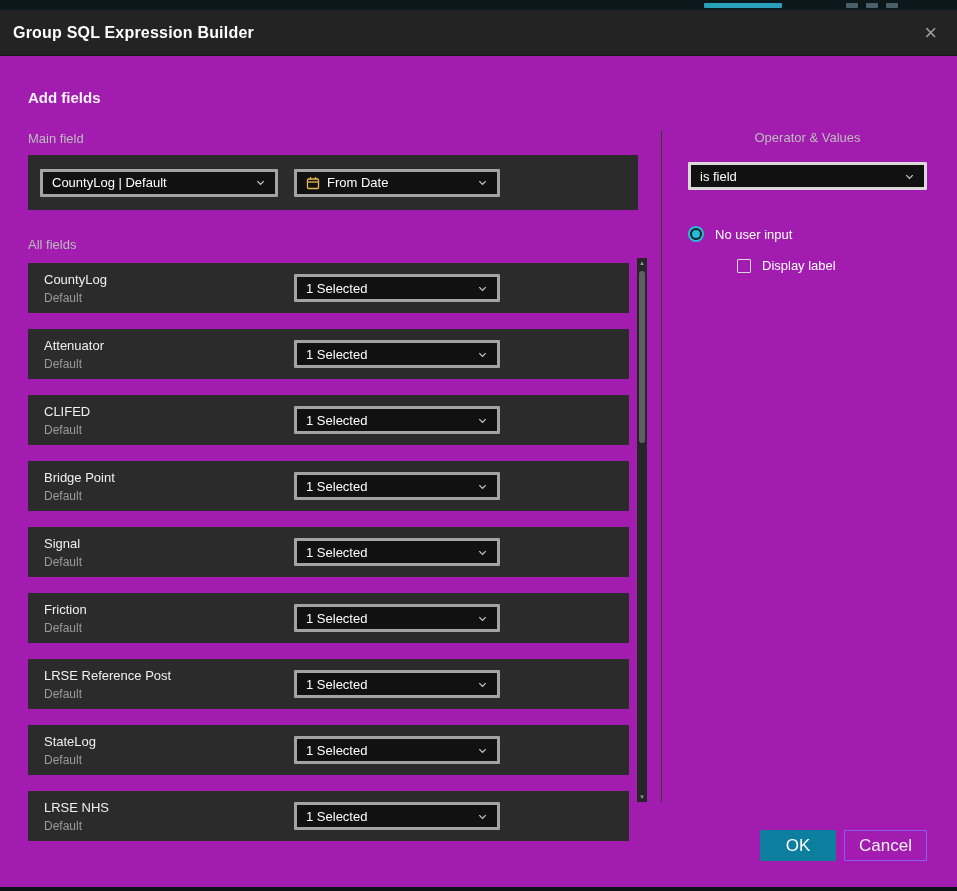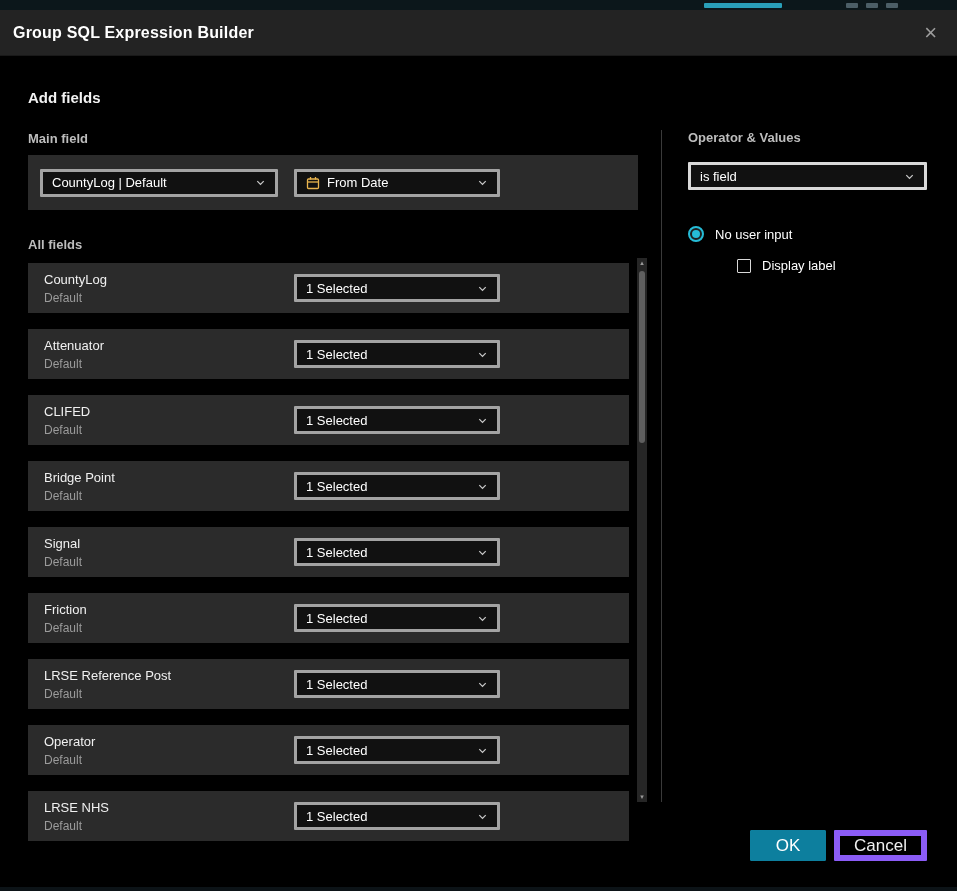--- a/index.html
+++ b/index.html
@@ -11,32 +11,32 @@
   }
   .screen{position:relative;width:957px;height:891px;overflow:hidden;}
 
   
   .bg-strip{position:absolute;left:0;top:0;width:957px;height:10px;background:#0c171b;overflow:hidden;}
   .frag{position:absolute;top:3px;height:5px;border-radius:1px;}
   .frag.cyan{background:#2fb9d6;opacity:.85;}
   .frag.gray{background:#5d707a;opacity:.8;}
 
   
-  .dialog{position:absolute;left:0;top:10px;width:957px;height:877px;background:#000000;}
+  .dialog{position:absolute;left:0;top:10px;width:957px;height:877px;background:#a21caf;}
   .header{
     position:absolute;left:0;top:0;right:0;height:46px;
     background:#232323;border-bottom:1px solid #191919;
     display:flex;align-items:center;justify-content:space-between;
     padding:0 16px 0 13px;box-sizing:border-box;
   }
   .title{font-size:16px;font-weight:700;color:#ffffff;letter-spacing:.2px;}
   .close{font-size:22px;color:#9c9c9c;cursor:pointer;line-height:1;padding:2px 4px;}
 
   .h-add{position:absolute;left:28px;top:79px;font-size:15px;font-weight:700;color:#f2f2f2;}
-  .lbl{font-size:13px;font-weight:700;color:#bdbdbd;}
+  .lbl{font-size:13px;font-weight:400;color:#bdbdbd;text-align:center;}
   .main-field-lbl{position:absolute;left:28px;top:121px;}
   .all-fields-lbl{position:absolute;left:28px;top:227px;}
 
   .main-panel{
     position:absolute;left:28px;top:145px;width:610px;height:55px;
     background:#2b2b2b;display:flex;align-items:center;
     padding-left:12px;gap:16px;box-sizing:border-box;
   }
 
   .select{
@@ -75,21 +75,21 @@
   .check-row{display:flex;align-items:center;gap:11px;margin-top:16px;margin-left:22px;color:#ffffff;font-size:13px;cursor:pointer;padding-left:27px;}
   .checkbox{width:14px;height:14px;border:1.5px solid #d8d8d8;box-sizing:border-box;flex:none;background:transparent;border-radius:1px;}
 
   .footer{position:absolute;right:30px;bottom:26px;display:flex;gap:8px;}
   .btn{
     height:31px;min-width:76px;font-size:17px;
     font-family:"Liberation Sans","DejaVu Sans",sans-serif;
     border-radius:1px;cursor:pointer;padding:0 14px;
   }
   .btn-ok{background:#0d7f9e;color:#ffffff;border:1px solid #0d7f9e;}
-  .btn-cancel{background:transparent;color:#f0f0f0;border:6px solid #8b5cf6;}
+  .btn-cancel{background:transparent;color:#f0f0f0;border:1px solid #8b5cf6;}
 </style>
 </head>
 <body>
 
 <div class="screen">
 
   <div class="bg-strip">
     <span class="frag cyan" style="left:704px;width:78px;"></span>
     <span class="frag gray" style="left:846px;width:12px;"></span>
     <span class="frag gray" style="left:866px;width:12px;"></span>
@@ -218,21 +218,21 @@
         <div class="select">
           <span class="sel-text">1 Selected</span>
           <svg class="chev" width="11" height="11" viewBox="0 0 12 12">
               <path d="M2.5 4.5l3.5 3.5 3.5-3.5" fill="none" stroke="#c9c9c9" stroke-width="1.4"></path>
             </svg>
         </div>
       </div>
 
       <div class="row">
         <div class="row-text">
-          <div class="row-name">Operator</div>
+          <div class="row-name">StateLog</div>
           <div class="row-sub">Default</div>
         </div>
         <div class="select">
           <span class="sel-text">1 Selected</span>
           <svg class="chev" width="11" height="11" viewBox="0 0 12 12">
               <path d="M2.5 4.5l3.5 3.5 3.5-3.5" fill="none" stroke="#c9c9c9" stroke-width="1.4"></path>
             </svg>
         </div>
       </div>
 

